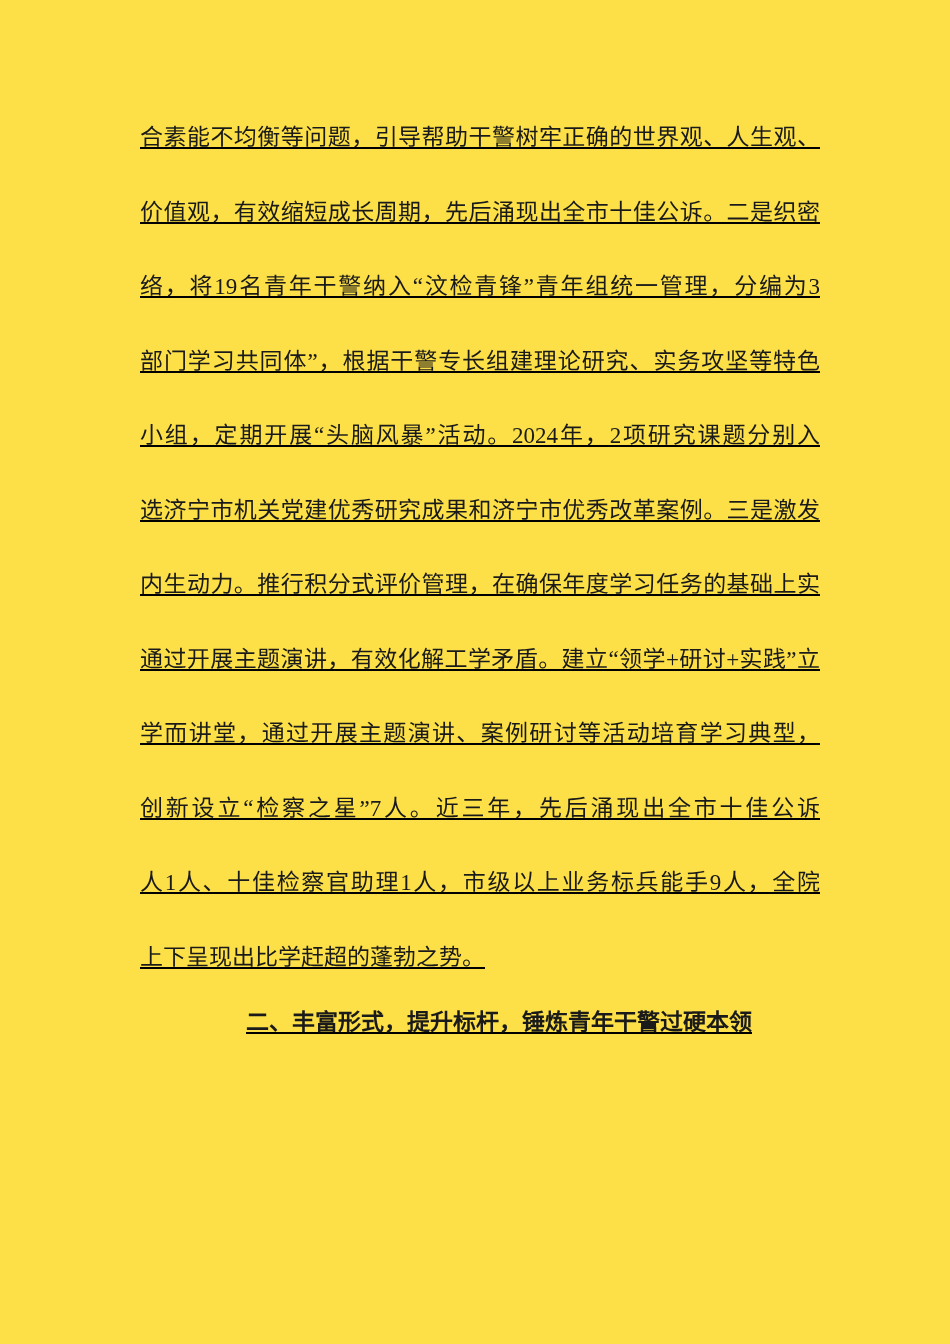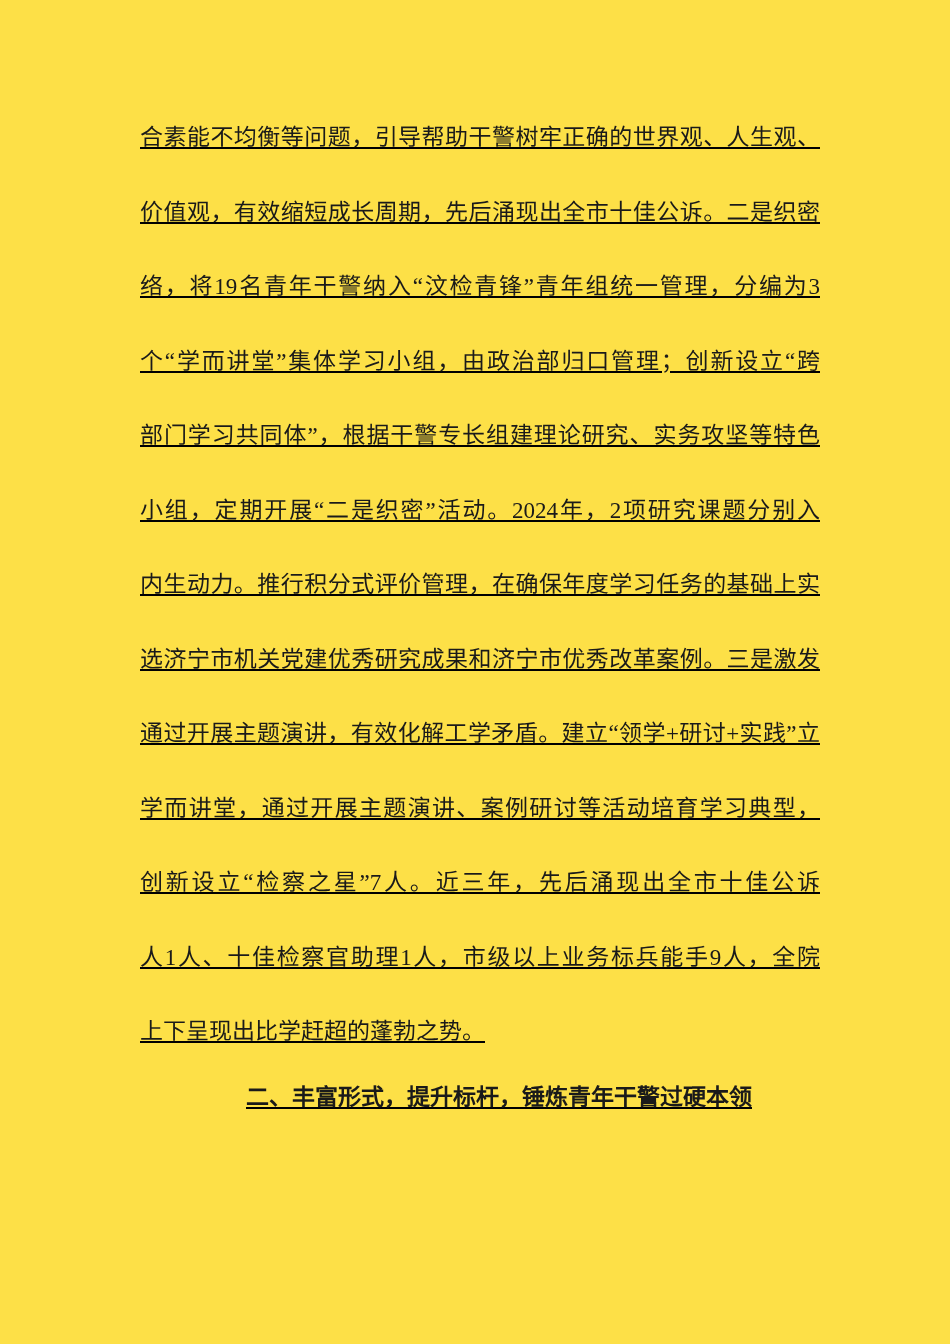--- a/index.html
+++ b/index.html
@@ -47,25 +47,24 @@
   }
 </style>
 </head>
 <body>
 
 <div class="page">
   <div class="text-block">
     <div class="line">合素能不均衡等问题，引导帮助干警树牢正确的世界观、人生观、</div>
     <div class="line">价值观，有效缩短成长周期，先后涌现出全市十佳公诉。二是织密</div>
     <div class="line">络，将19名青年干警纳入“汶检青锋”青年组统一管理，分编为3</div>
-    <div class="line">个“学而讲堂”集体学习小组，由政治部归口管理；创新设立“跨</div>
     <div class="line">部门学习共同体”，根据干警专长组建理论研究、实务攻坚等特色</div>
-    <div class="line">小组，定期开展“二是织密”活动。2024年，2项研究课题分别入</div>
+    <div class="line">小组，定期开展“头脑风暴”活动。2024年，2项研究课题分别入</div>
+    <div class="line">选济宁市机关党建优秀研究成果和济宁市优秀改革案例。三是激发</div>
     <div class="line">内生动力。推行积分式评价管理，在确保年度学习任务的基础上实</div>
-    <div class="line">选济宁市机关党建优秀研究成果和济宁市优秀改革案例。三是激发</div>
     <div class="line">通过开展主题演讲，有效化解工学矛盾。建立“领学+研讨+实践”立</div>
     <div class="line">学而讲堂，通过开展主题演讲、案例研讨等活动培育学习典型，</div>
     <div class="line">创新设立“检察之星”7人。近三年，先后涌现出全市十佳公诉</div>
     <div class="line">人1人、十佳检察官助理1人，市级以上业务标兵能手9人，全院</div>
     <div class="line para-end">上下呈现出比学赶超的蓬勃之势。</div>
     <div class="heading">二、丰富形式，提升标杆，锤炼青年干警过硬本领</div>
   </div>
 </div>
 
 </body></html>

